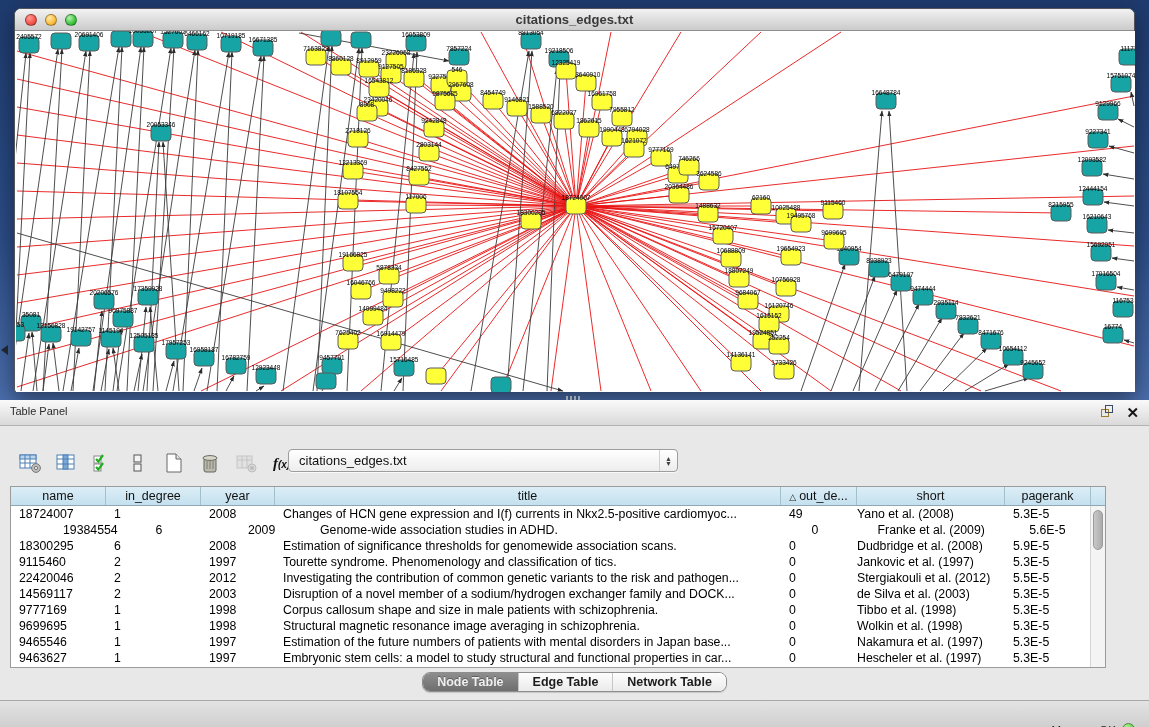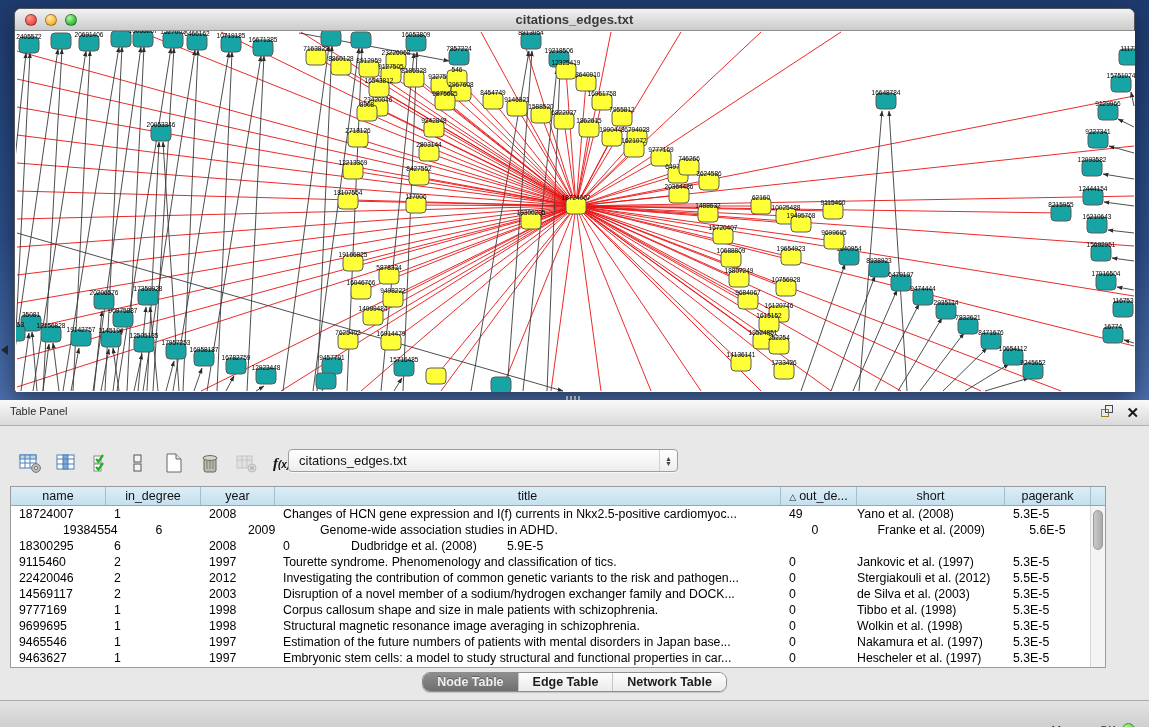--- a/index.html
+++ b/index.html
@@ -872,20 +872,21 @@
             <div class="td" style="width: 74px;">2009</div>
             <div class="td" style="width: 506px;">Genome-wide association studies in ADHD.</div>
             <div class="td" style="width: 76px;">0</div>
             <div class="td center" style="width: 148px;">Franke et al. (2009)</div>
             <div class="td" style="width: 86px;">5.6E-5</div>
           </div>
           <div class="tr">
             <div class="td" style="width: 95px;">18300295</div>
             <div class="td" style="width: 95px;">6</div>
             <div class="td" style="width: 74px;">2008</div>
+            <div class="td" style="width: 506px;">Estimation of significance thresholds for genomewide association scans.</div>
             <div class="td" style="width: 76px;">0</div>
             <div class="td center" style="width: 148px;">Dudbridge et al. (2008)</div>
             <div class="td" style="width: 86px;">5.9E-5</div>
           </div>
           <div class="tr">
             <div class="td" style="width: 95px;">9115460</div>
             <div class="td" style="width: 95px;">2</div>
             <div class="td" style="width: 74px;">1997</div>
             <div class="td" style="width: 506px;">Tourette syndrome. Phenomenology and classification of tics.</div>
             <div class="td" style="width: 76px;">0</div>

